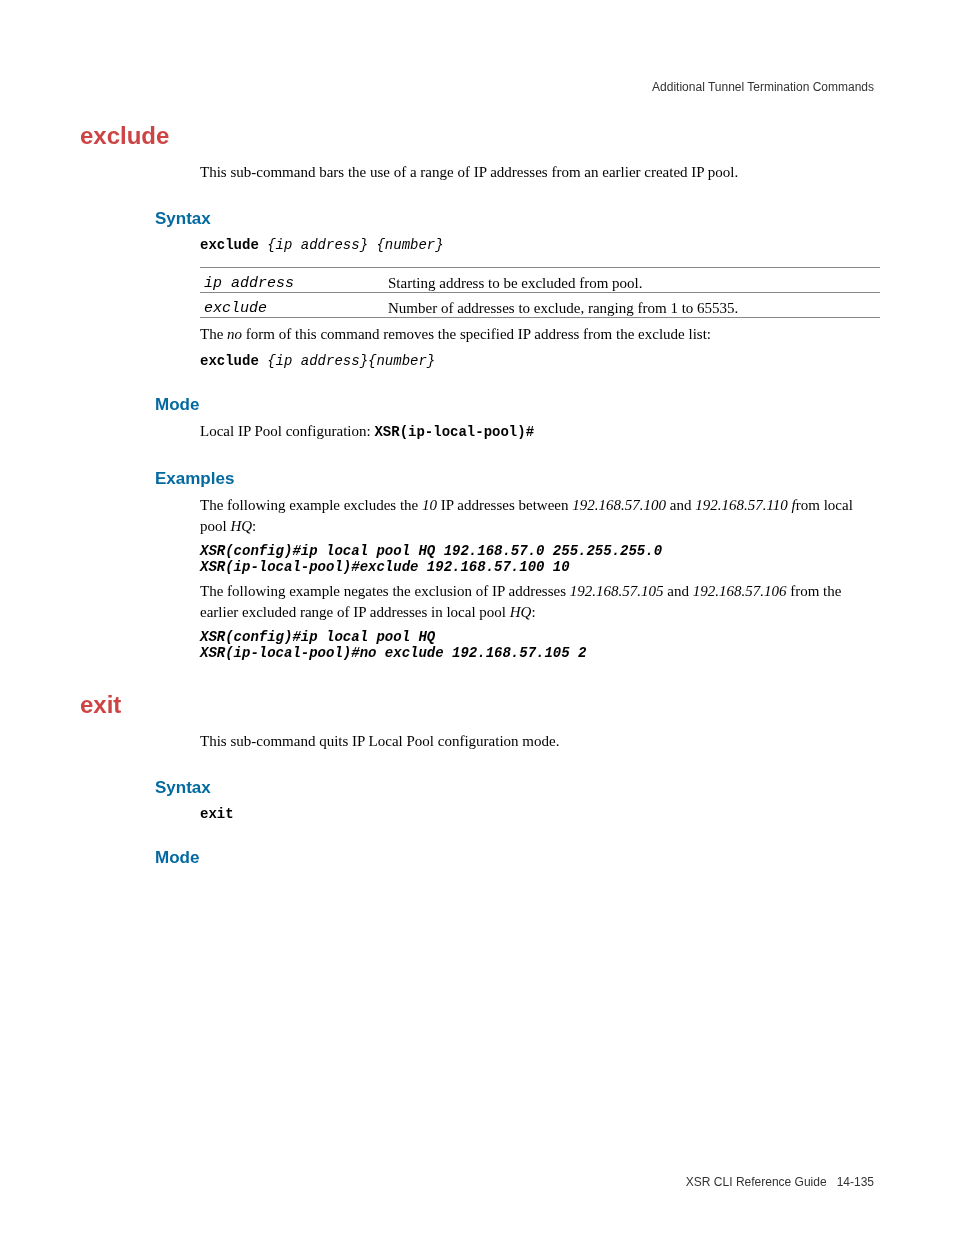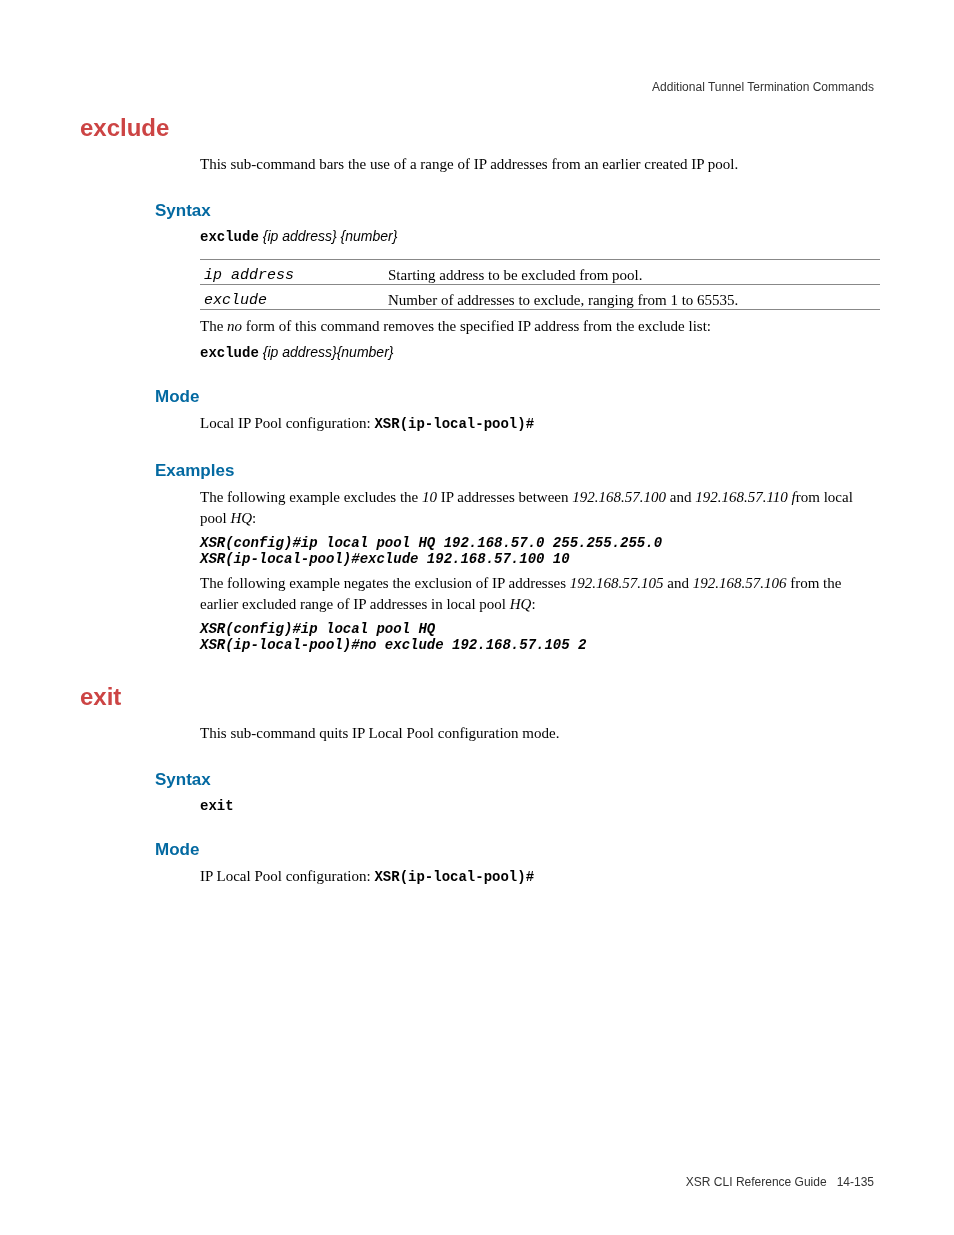--- a/index.html
+++ b/index.html
@@ -17,21 +17,21 @@
       padding: 80px 80px 40px 80px;
       box-sizing: border-box;
       height: 100%;
       position: relative;
     }
     .header-text {
       text-align: right;
       font-family: Arial, Helvetica, sans-serif;
       font-size: 12px;
       color: #333;
-      margin-bottom: 20px;
+      margin-bottom: 28px;
     }
     .cmd-title {
       font-family: Arial, Helvetica, sans-serif;
       font-size: 24px;
       font-weight: bold;
       color: #c44;
       margin: 10px 0 12px 0;
     }
     .body-indent {
       margin-left: 120px;
@@ -47,21 +47,21 @@
       font-weight: bold;
       color: #0369a1;
       margin: 26px 0 6px 75px;
     }
     .mono-bold {
       font-family: 'Courier New', monospace;
       font-size: 14px;
       font-weight: bold;
     }
     .mono-italic {
-      font-family: Liberation Sans, sans-serif;
+      font-family: Liberation Mono, monospace;
       font-size: 14px;
       font-style: italic;
       margin-top: 40px;
     }
     .syntax-line {
       margin: 6px 0 14px 0;
     }
     .param-table {
       width: 680px;
       border-collapse: collapse;
@@ -171,22 +171,17 @@
   </div>
 
   <div class="subhead">Syntax</div>
   <div class="body-indent">
     <div class="syntax-line">
       <span class="mono-bold">exit</span>
     </div>
   </div>
 
   <div class="subhead">Mode</div>
-  <div class="body-indent">
-    <p class="body-text">
-      <span>IP Local Pool configuration: </span><span class="mono-bold">XSR(ip-local-pool)#</span>
-    </p>
-  </div>
 
   <div class="footer">
     <span>XSR CLI Reference Guide</span>&nbsp;&nbsp;&nbsp;<span>14-135</span>
   </div>
 </div>
 
 </body></html>

